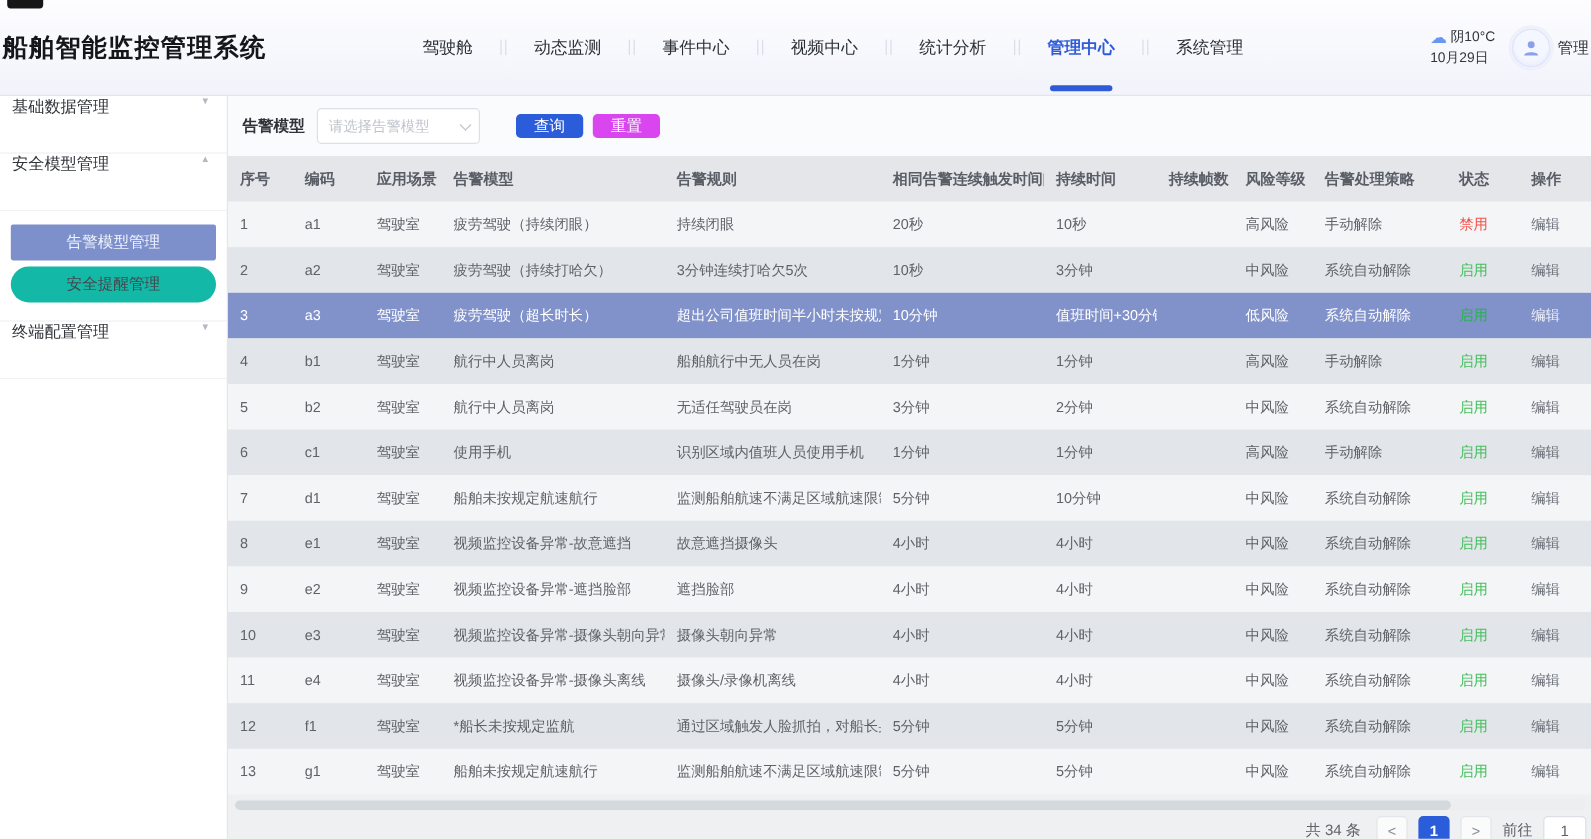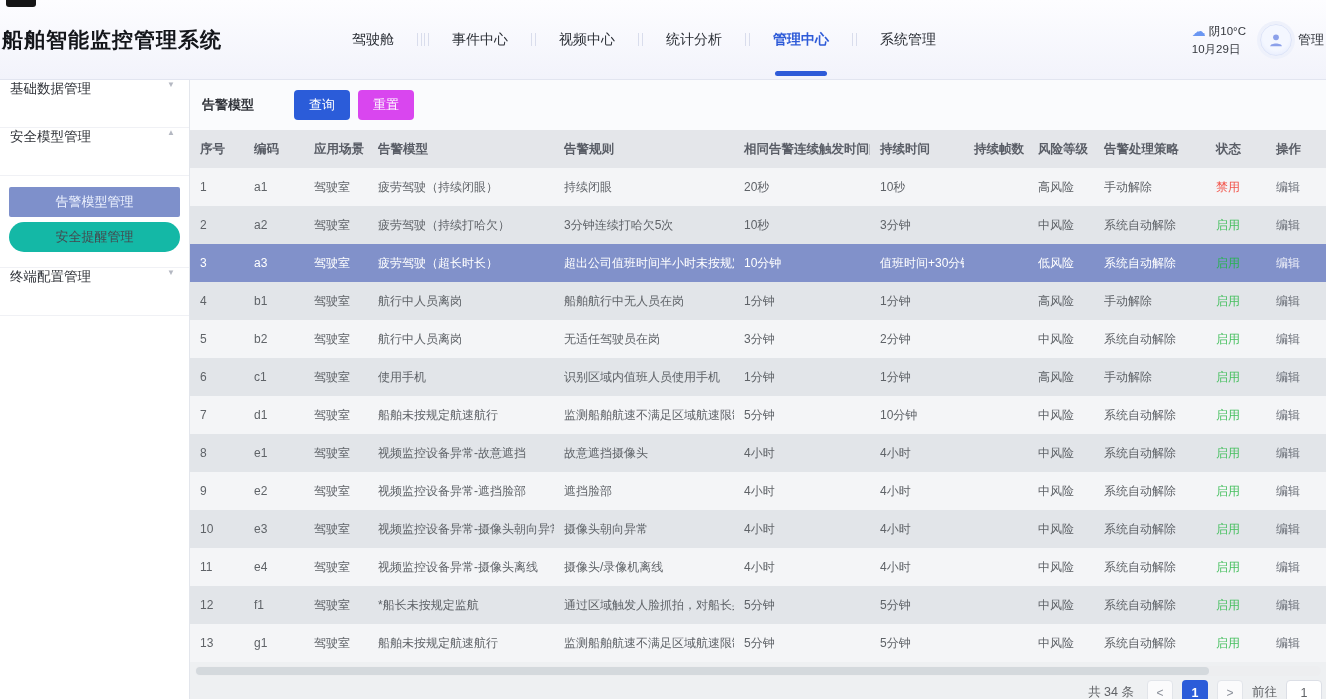--- a/index.html
+++ b/index.html
@@ -41,21 +41,21 @@
   .main { flex:1; display:flex; flex-direction:column; overflow:hidden; }
 
   
   .filterbar { height:50px; min-height:50px; background:#fafbfd; display:flex; align-items:center; padding-left:12px; }
   .filter-label { font-size:13px; font-weight:bold; color:#303339; margin-right:10px; }
   .select-box { width:136px; height:30px; background:#fff; border:1px solid #dcdfe6; border-radius:4px;
                 display:flex; align-items:center; justify-content:space-between; padding:0 9px; cursor:pointer; }
   .select-ph { font-size:12px; color:#c0c4cc; }
   .chev-down { width:7px; height:7px; border-right:1.4px solid #c0c4cc; border-bottom:1.4px solid #c0c4cc;
                transform:rotate(45deg) translateY(-2px); }
-  .btn { height:30px; padding:0 15px; border:none; border-radius:4px; font-size:13px; color:#fff;
+  .btn { height:20px; padding:0 15px; border:none; border-radius:4px; font-size:13px; color:#fff;
          display:flex; align-items:center; cursor:pointer; font-family:inherit; }
   .btn-search { background:#2b5cd9; margin-left:30px; }
   .btn-reset  { background:#d946ef; margin-left:8px; }
 
   
   .grid-row { display:grid; grid-template-columns:54px 60px 64px 186px 180px 136px 94px 64px 66px 112px 60px 1fr;
               align-items:center; height:38px; }
   .cell { padding-left:10px; white-space:nowrap; overflow:hidden; }
   .thead { background:#e4e6ea; color:#595d66; font-weight:bold; font-size:12.5px; }
   .trow { font-size:12px; color:#5f6368; cursor:pointer; }
@@ -87,20 +87,21 @@
 <body>
 
 <div class="page">
 
   <div class="topbar">
     <div class="corner-artifact"></div>
     <div class="app-title">船舶智能监控管理系统</div>
     <div class="main-nav">
         <div class="nav-item">驾驶舱</div>
         <span class="sep"></span>
+        <div class="nav-item">动态监测</div>
         <span class="sep"></span>
         <div class="nav-item">事件中心</div>
         <span class="sep"></span>
         <div class="nav-item">视频中心</div>
         <span class="sep"></span>
         <div class="nav-item">统计分析</div>
         <span class="sep"></span>
         <div class="nav-item active">管理中心</div>
         <span class="sep"></span>
         <div class="nav-item">系统管理</div>
@@ -143,20 +144,24 @@
             <span>终端配置管理</span>
             <span class="sb-chev">▼</span>
           </div>
         </div>
     </div>
 
     <div class="main">
 
       <div class="filterbar">
         <span class="filter-label">告警模型</span>
+        <div class="select-box">
+          <span class="select-ph">请选择告警模型</span>
+          <span class="chev-down"></span>
+        </div>
         <button class="btn btn-search">查询</button>
         <button class="btn btn-reset">重置</button>
       </div>
 
       <div class="grid-row thead">
           <div class="cell">序号</div>
           <div class="cell">编码</div>
           <div class="cell">应用场景</div>
           <div class="cell">告警模型</div>
           <div class="cell">告警规则</div>

